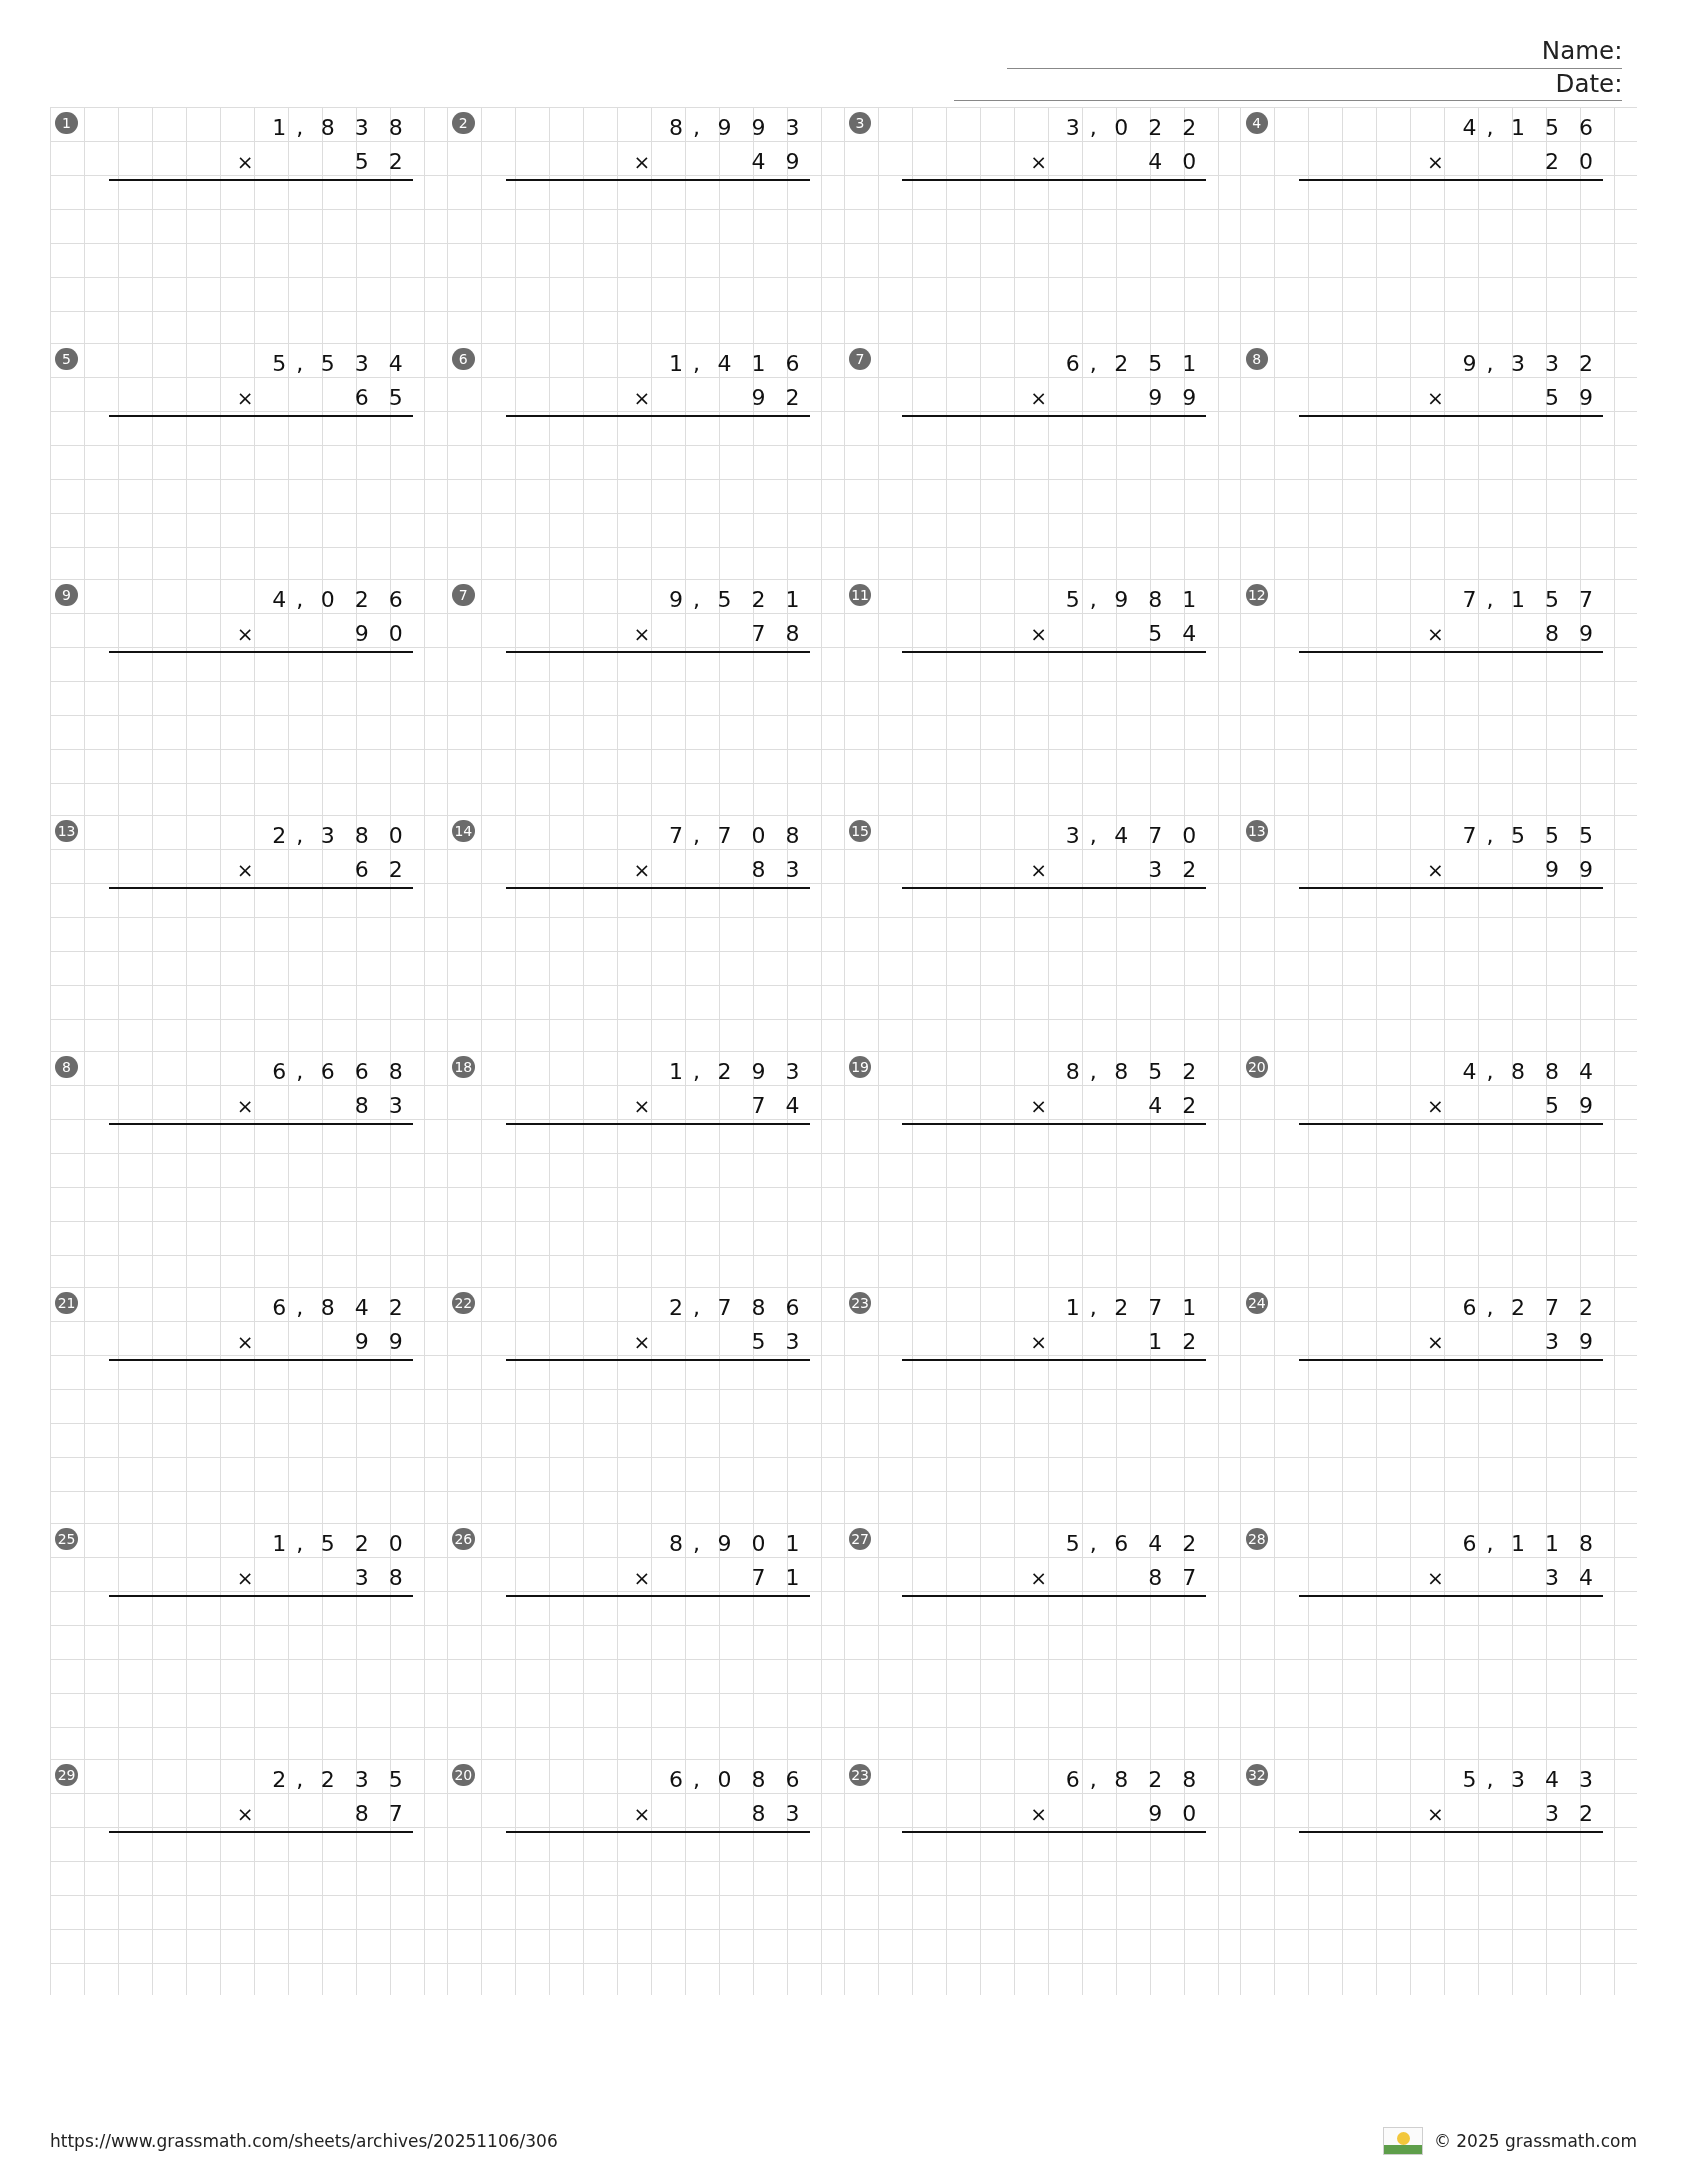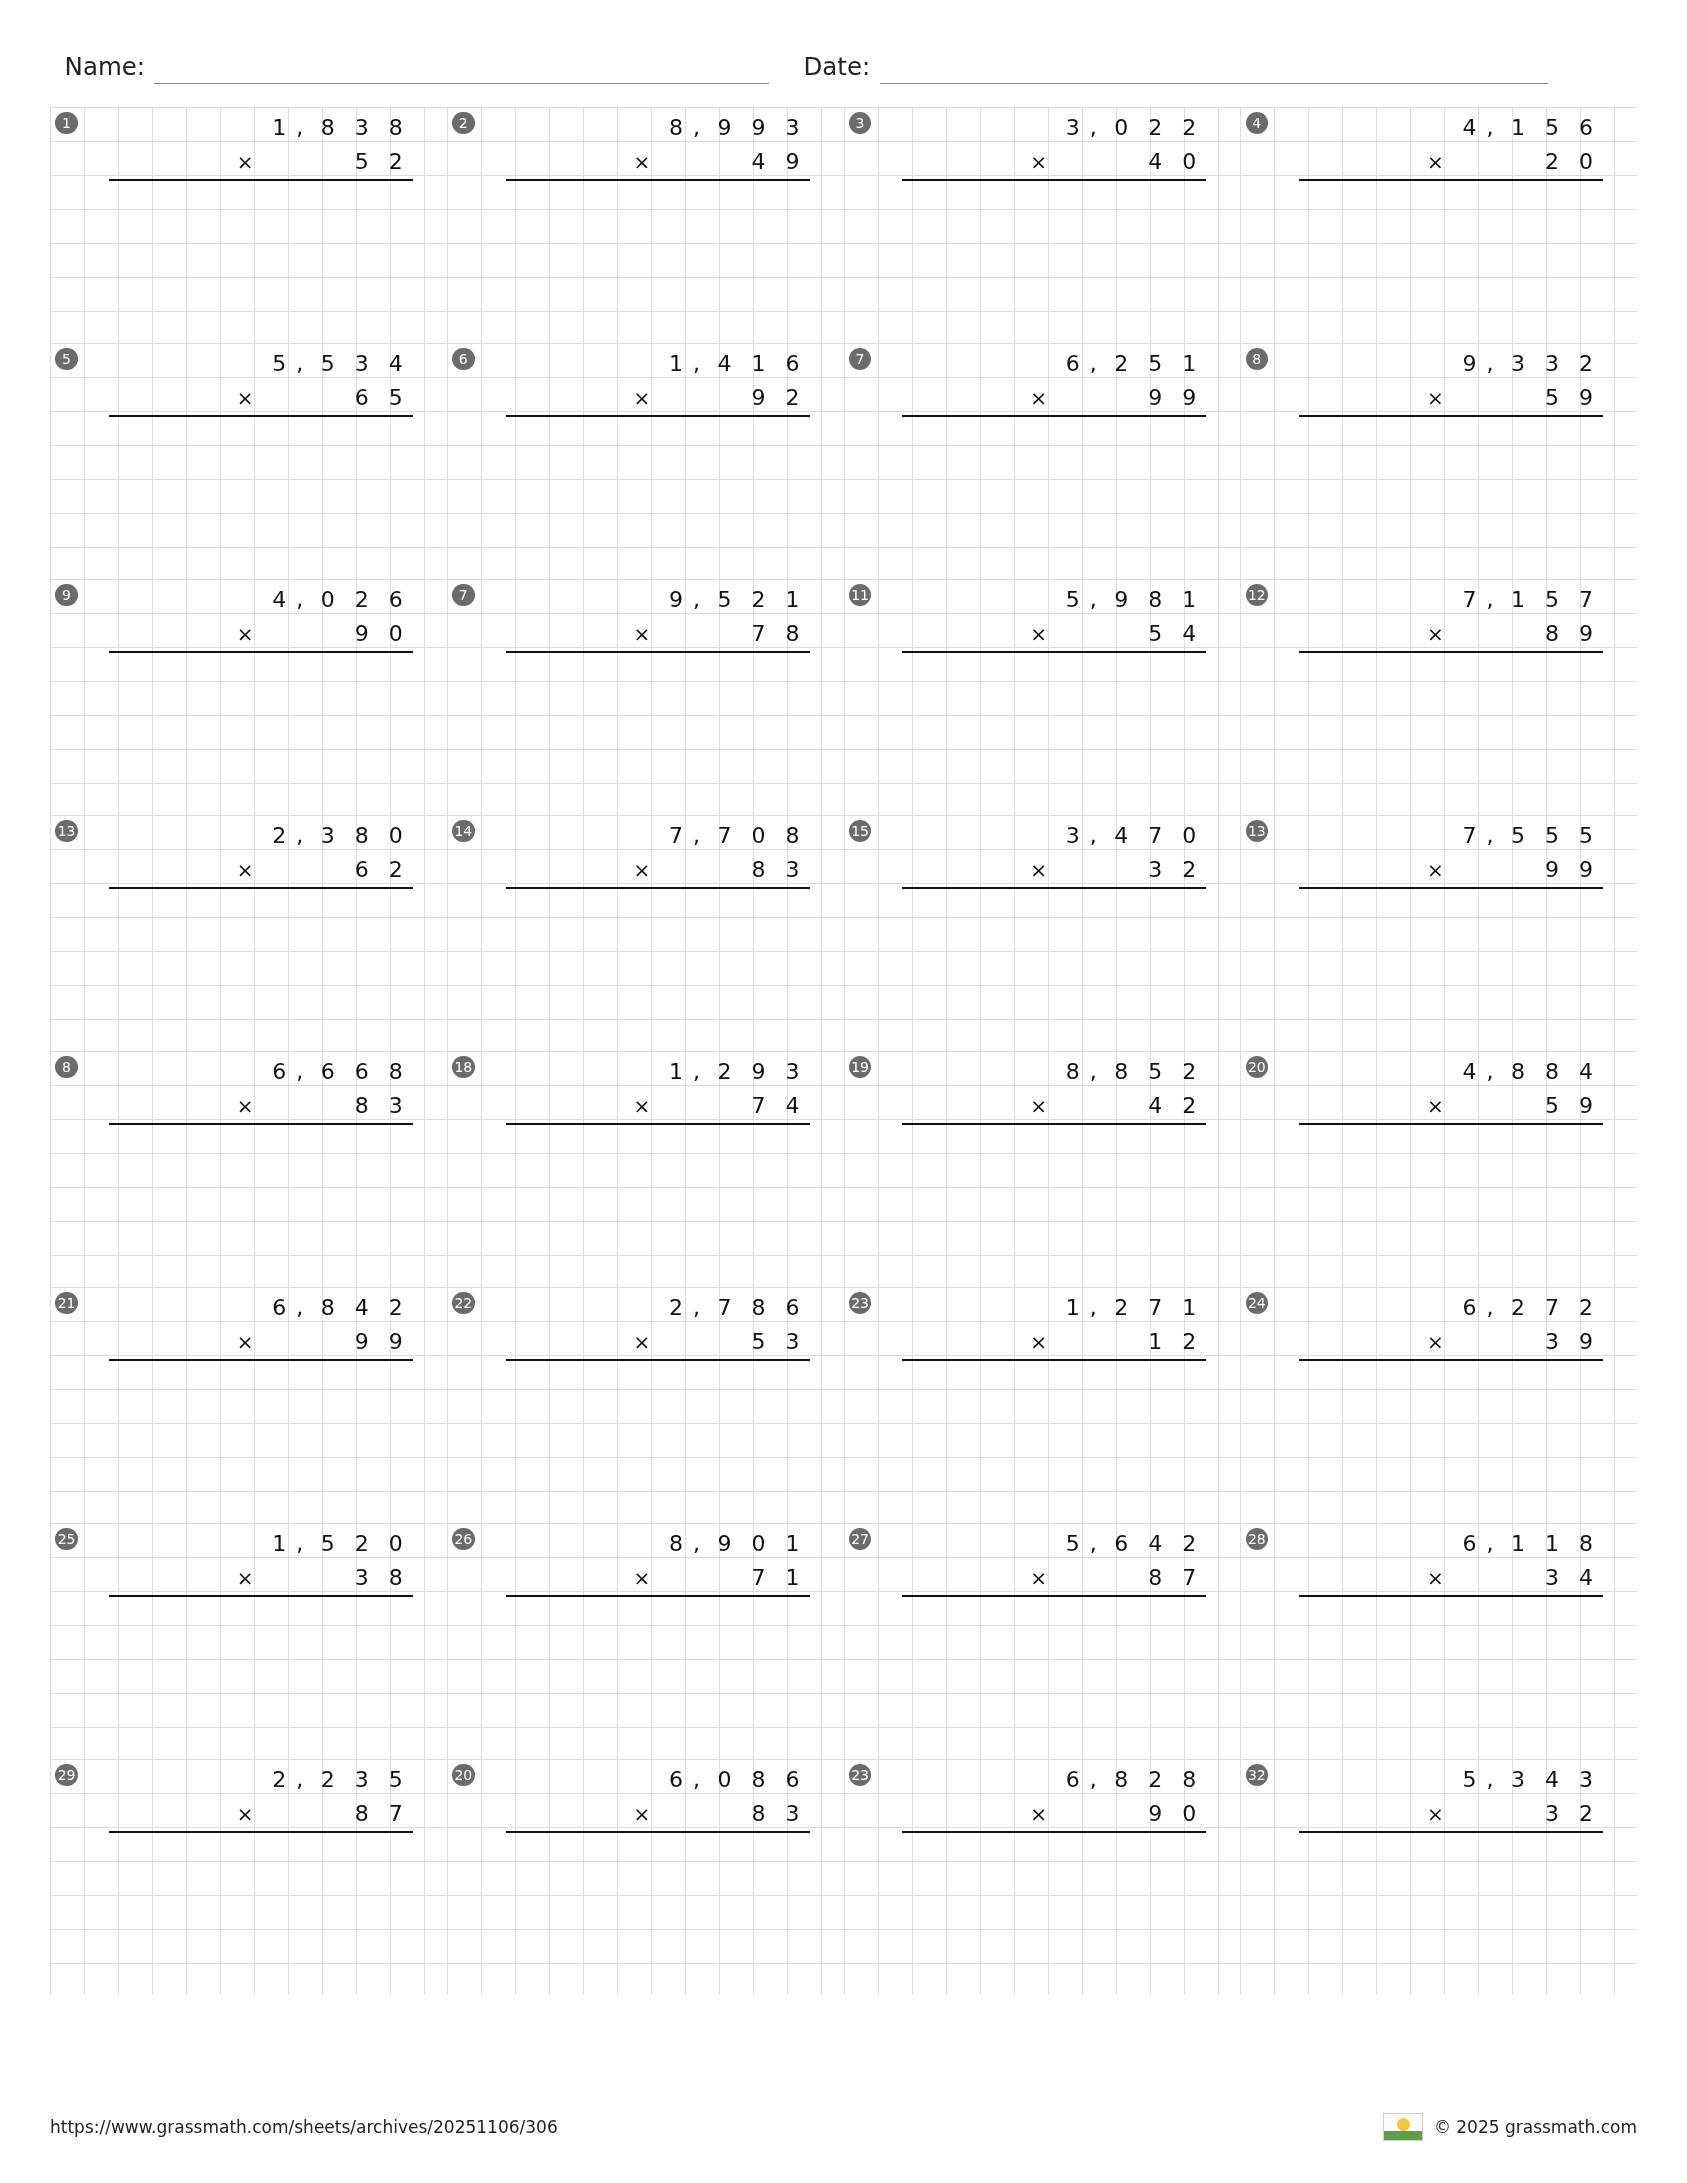--- a/index.html
+++ b/index.html
@@ -22,20 +22,21 @@
     position: relative;
   }
 
   
   .header {
     display: flex;
     align-items: flex-end;
     gap: 0;
     height: 48px;
     padding: 0 14.6px 0 14.6px;
+    flex-direction: column;
   }
   .hdr-label {
     font-size: 24.5px;
     color: #222;
     white-space: nowrap;
     padding-bottom: 2.6px;
   }
   .hdr-line {
     border-bottom: 1.3px solid #888;
     height: 30px;
@@ -137,21 +138,21 @@
     display: flex;
     justify-content: flex-end;
   }
   .rule-inner { width: 304px; }
 
   
   .footer {
     position: absolute;
     left: 50px;
     right: 50px;
-    bottom: 42px;
+    bottom: 28px;
     display: flex;
     align-items: center;
     justify-content: space-between;
     font-size: 17px;
     color: #222;
     text-align: center;
   }
   .foot-right {
     display: flex;
     align-items: center;

